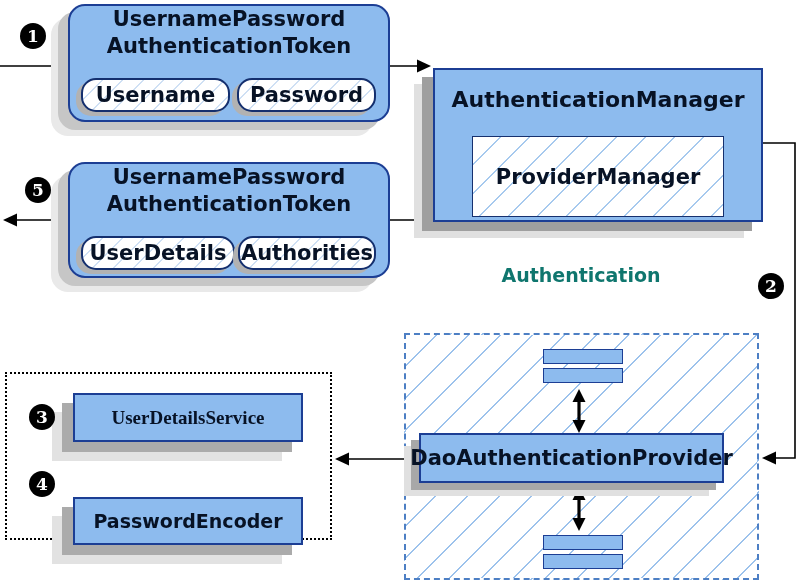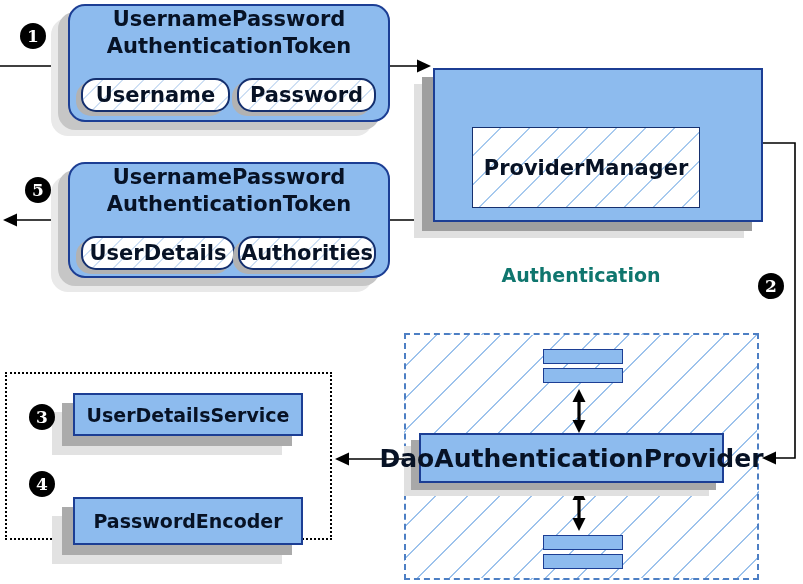--- a/index.html
+++ b/index.html
@@ -53,29 +53,29 @@
     box-shadow:-5px 4px 0 #b2b2b2;
     display:flex;align-items:center;justify-content:center;
     font-size:21px;font-weight:700;white-space:nowrap;
   }
   .manager{
     left:433px;top:68px;width:330px;height:154px;
     box-shadow:-11px 9px 0 #9f9f9f,-19px 16px 0 #e0e0e0;
   }
   .manager .title{margin-top:17px;font-size:22px;}
   .pm-box{
-    position:absolute;left:37px;top:57px;width:228px;height:81px;
+    position:absolute;left:37px;top:66px;width:252px;height:81px;
     box-sizing:border-box;border:1.5px solid #16306e;
     display:flex;align-items:center;justify-content:center;
     font-size:21px;font-weight:700;
   }
   .dao{
     left:419px;top:433px;width:305px;height:50px;
     box-shadow:-8px 7px 0 #a8a8a8,-15px 13px 0 #e0e0e0;
-    display:flex;align-items:center;justify-content:center;font-size:25px;
+    display:flex;align-items:center;justify-content:center;font-size:21px;
   }
   .service{
     left:73px;width:230px;
     box-shadow:-11px 10px 0 #ababab,-21px 19px 0 #e2e2e2;
     display:flex;align-items:center;justify-content:center;font-size:19px;
   }
   .bar{
     position:absolute;left:543px;width:80px;height:15px;box-sizing:border-box;
     background:#8dbbee;border:1.5px solid #1c3e94;
   }
@@ -150,31 +150,32 @@
       <div>UsernamePassword</div>
       <div>AuthenticationToken</div>
     </div>
     <div class="fields">
       <div class="field hatch-faint" style="width:154px;">UserDetails</div>
       <div class="field hatch-faint" style="width:138px;">Authorities</div>
     </div>
   </div>
 
   <div class="node manager z3">
+    <div class="title">AuthenticationManager</div>
     <div class="pm-box hatch-mid">ProviderManager</div>
   </div>
 
   <div class="bar z3" style="top:349px;"></div>
   <div class="bar z3" style="top:368px;"></div>
   <div class="bar z3" style="top:535px;"></div>
   <div class="bar z3" style="top:554px;"></div>
 
   <div class="node dao z3">DaoAuthenticationProvider</div>
 
-  <div class="node service z3" style="top:393px;height:43px;">UserDetailsService</div>
+  <div class="node service z3" style="top:393px;height:49px;font-family:Liberation Serif, serif;">UserDetailsService</div>
   <div class="node service z3" style="top:460px;height:48px;margin-top:37px;">PasswordEncoder</div>
 
   <div class="providers-heading z4">
     <div>Authentication</div>
   </div>
 
   <div class="badge z4" style="left:20px;top:23px;">1</div>
   <div class="badge z4" style="left:758px;top:273px;">2</div>
   <div class="badge z4" style="left:29px;top:404px;">3</div>
   <div class="badge z4" style="left:29px;top:471px;">4</div>

